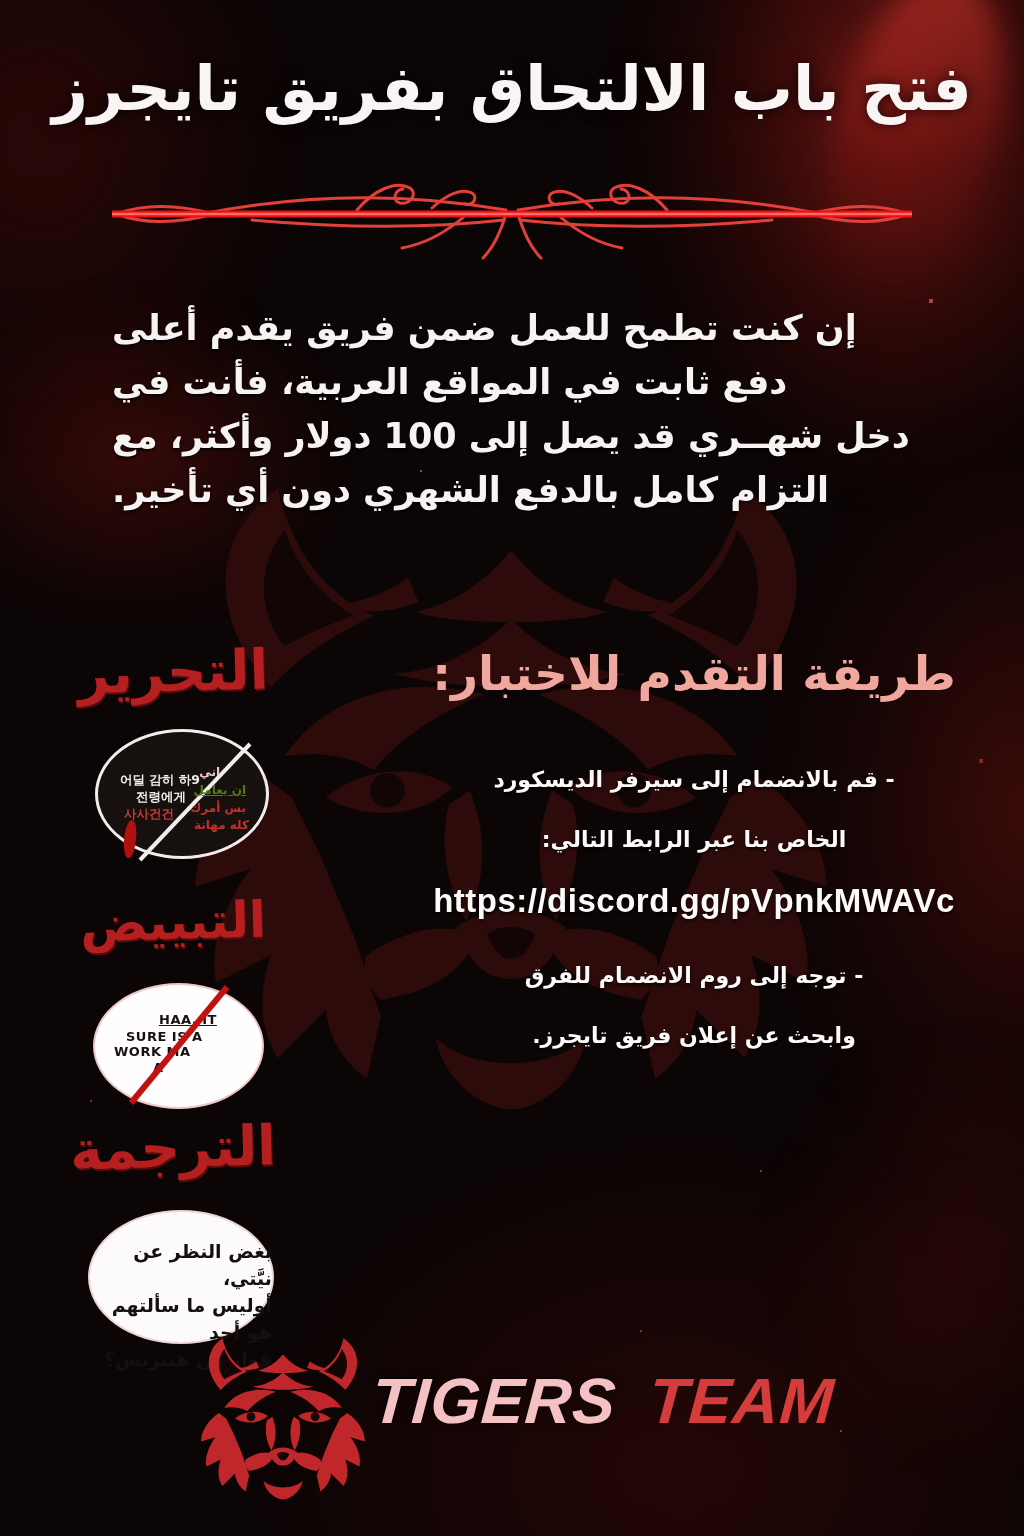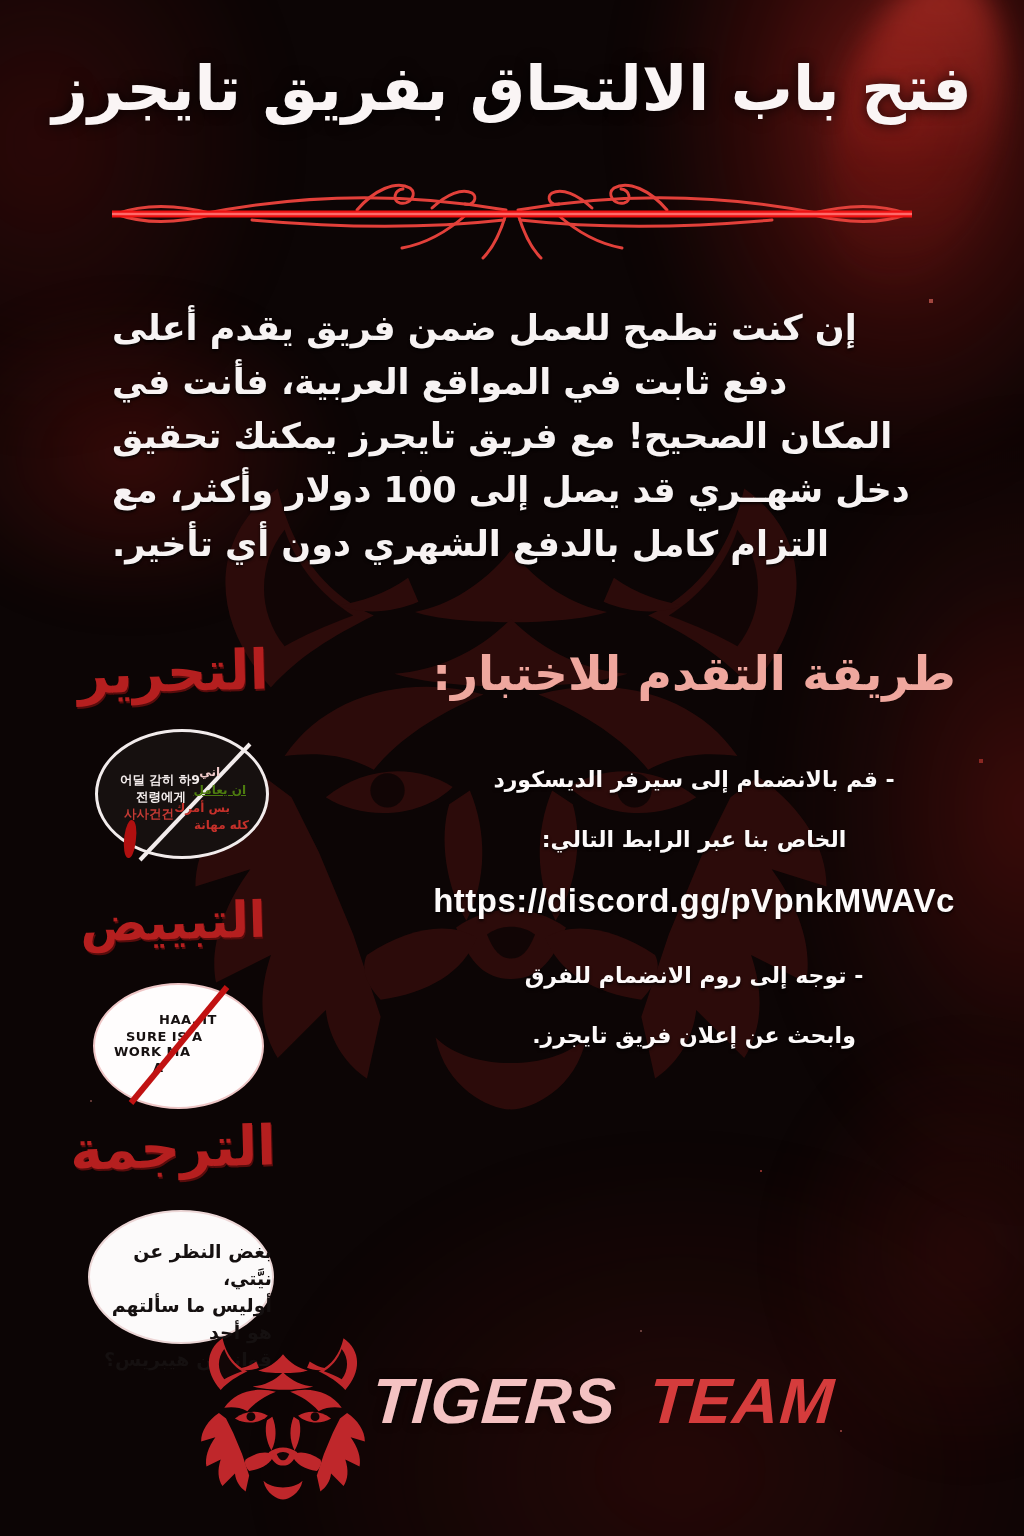--- a/index.html
+++ b/index.html
@@ -71,26 +71,26 @@
     background:#fcfafa; border:2px solid #ecd6d6;}
   .bubble svg.strike{position:absolute; left:0; top:0; width:100%; height:100%; overflow:visible;}
   .bubble span{position:absolute; white-space:nowrap; font-weight:bold;}
   .kor{font-size:12.5px; color:#f3ecec;}
   #kor-1{left:22px; top:40px;}
   #kor-2{left:38px; top:57px;}
   #kor-3{left:26px; top:74px; color:#c43a34;}
   .arb-raw{font-size:12px;}
   #arb-1{right:46px; top:33px; color:#efc9c9;}
   #arb-2{right:20px; top:51px; color:#4d7c0f;text-decoration:underline;}
-  #arb-3{right:36px; top:69px; color:#c5302a;}
+  #arb-3{right:20px; top:69px; color:#c5302a;}
   #arb-4{right:17px; top:86px; color:#c5302a;}
   #brush-mark{left:26px; top:88px; width:12px; height:38px; background:#b01010;
     border-radius:45% 55% 40% 60%; transform:rotate(8deg); position:absolute;}
   .eng{font-size:13px; color:#171111; letter-spacing:.5px;}
-  #eng-1{left:64px; top:27px;}
+  #eng-1{left:64px; top:27px;text-decoration:underline;}
   #eng-2{left:31px; top:44px;}
   #eng-3{left:19px; top:59px;}
   #eng-4{left:58px; top:75px;}
   #bubble-translation .txt{position:absolute; left:0; top:0; width:100%; padding-top:26px;
     font-size:19px; line-height:27px; font-weight:bold; color:#151010;}
 
   .step{position:absolute; left:398px; width:592px; z-index:10;
     text-align:center; color:#fdfafa; font-weight:bold;
     text-shadow:0 2px 3px rgba(0,0,0,.7);}
   .step-line{font-size:22px; line-height:60px;}
@@ -178,21 +178,20 @@
 
   <h1 class="title" dir="rtl">فتح باب الالتحاق بفريق تايجرز</h1>
 
   <svg class="divider" viewBox="0 0 820 92">
     <use href="#flourish" xlink:href="#flourish"></use>
   </svg>
 
   <div class="intro" dir="rtl">
     <div>إن كنت تطمح للعمل ضمن فريق يقدم أعلى</div>
     <div>دفع ثابت في المواقع العربية، فأنت في</div>
-    <div>المكان الصحيح! مع فريق تايجرز يمكنك تحقيق</div>
     <div>دخل شهــري قد يصل إلى 100 دولار وأكثر، مع</div>
     <div>التزام كامل بالدفع الشهري دون أي تأخير.</div>
   </div>
 
   <div class="section-heading" dir="rtl">طريقة التقدم للاختبار:</div>
 
   <div class="role-label" id="role-editing" dir="rtl">التحرير</div>
   <div class="bubble" id="bubble-editing">
     <svg class="strike" viewBox="0 0 168 124">
       <line x1="42" y1="128" x2="152" y2="12" stroke="#f2ecec" stroke-width="4"></line>

